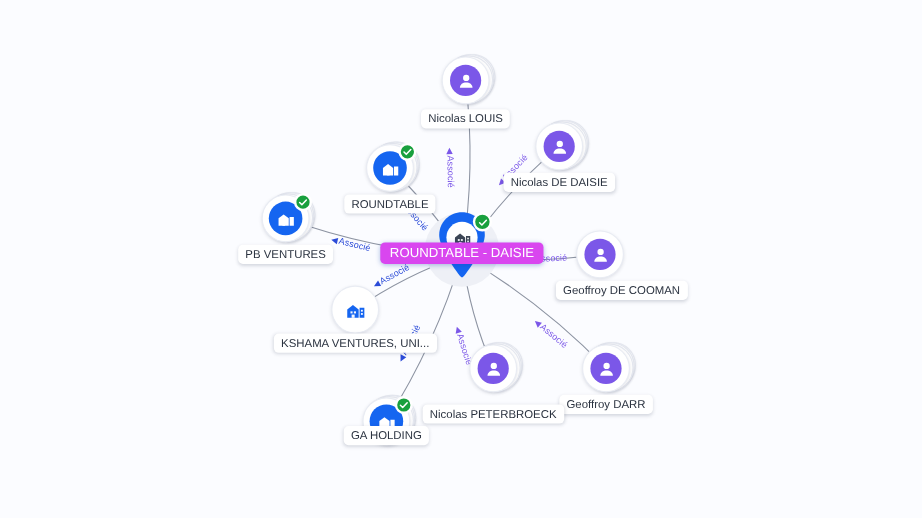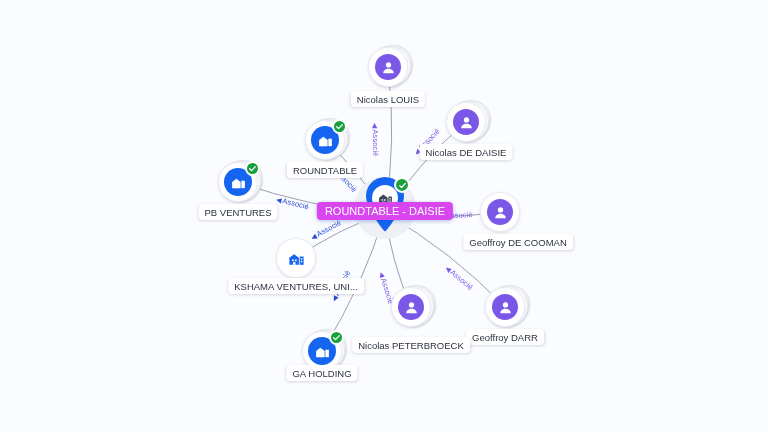--- a/index.html
+++ b/index.html
@@ -331,21 +331,21 @@
                 <rect x="17.4" y="15.0" width="2.0" height="1.9" fill="#fff" opacity="0.95"></rect>
               </svg>
             </div>
           </div>
           <div class="check-badge">
             <svg width="9" height="9" viewBox="0 0 24 24" fill="none">
               <path d="M4.5 12.6l5 5L19.5 7" stroke="#ffffff" stroke-width="3.4" stroke-linecap="round" stroke-linejoin="round"></path>
             </svg>
           </div>
         </div>
-        <div class="node-label" style="top:34px;">GA HOLDING</div>
+        <div class="node-label" style="top:24px;">GA HOLDING</div>
       </div>
       <div class="node" style="left: 296px; top: 258px;">
         <div class="node-visual">
           <div class="node-circle">
             <div class="disc-white">
               <svg width="19" height="19" viewBox="0 0 24 24" fill="none">
                 <path d="M3 20V11.2L9 6.6L15 11.2V20H3Z" fill="#1565f0"></path>
                 <path d="M16 20V9.5h5V20h-5z" fill="#1565f0"></path>
                 <rect x="6.4" y="13.2" width="2.2" height="2.2" fill="#fff" opacity="0.95"></rect>
                 <rect x="10.0" y="13.2" width="2.2" height="2.2" fill="#fff" opacity="0.95"></rect>

